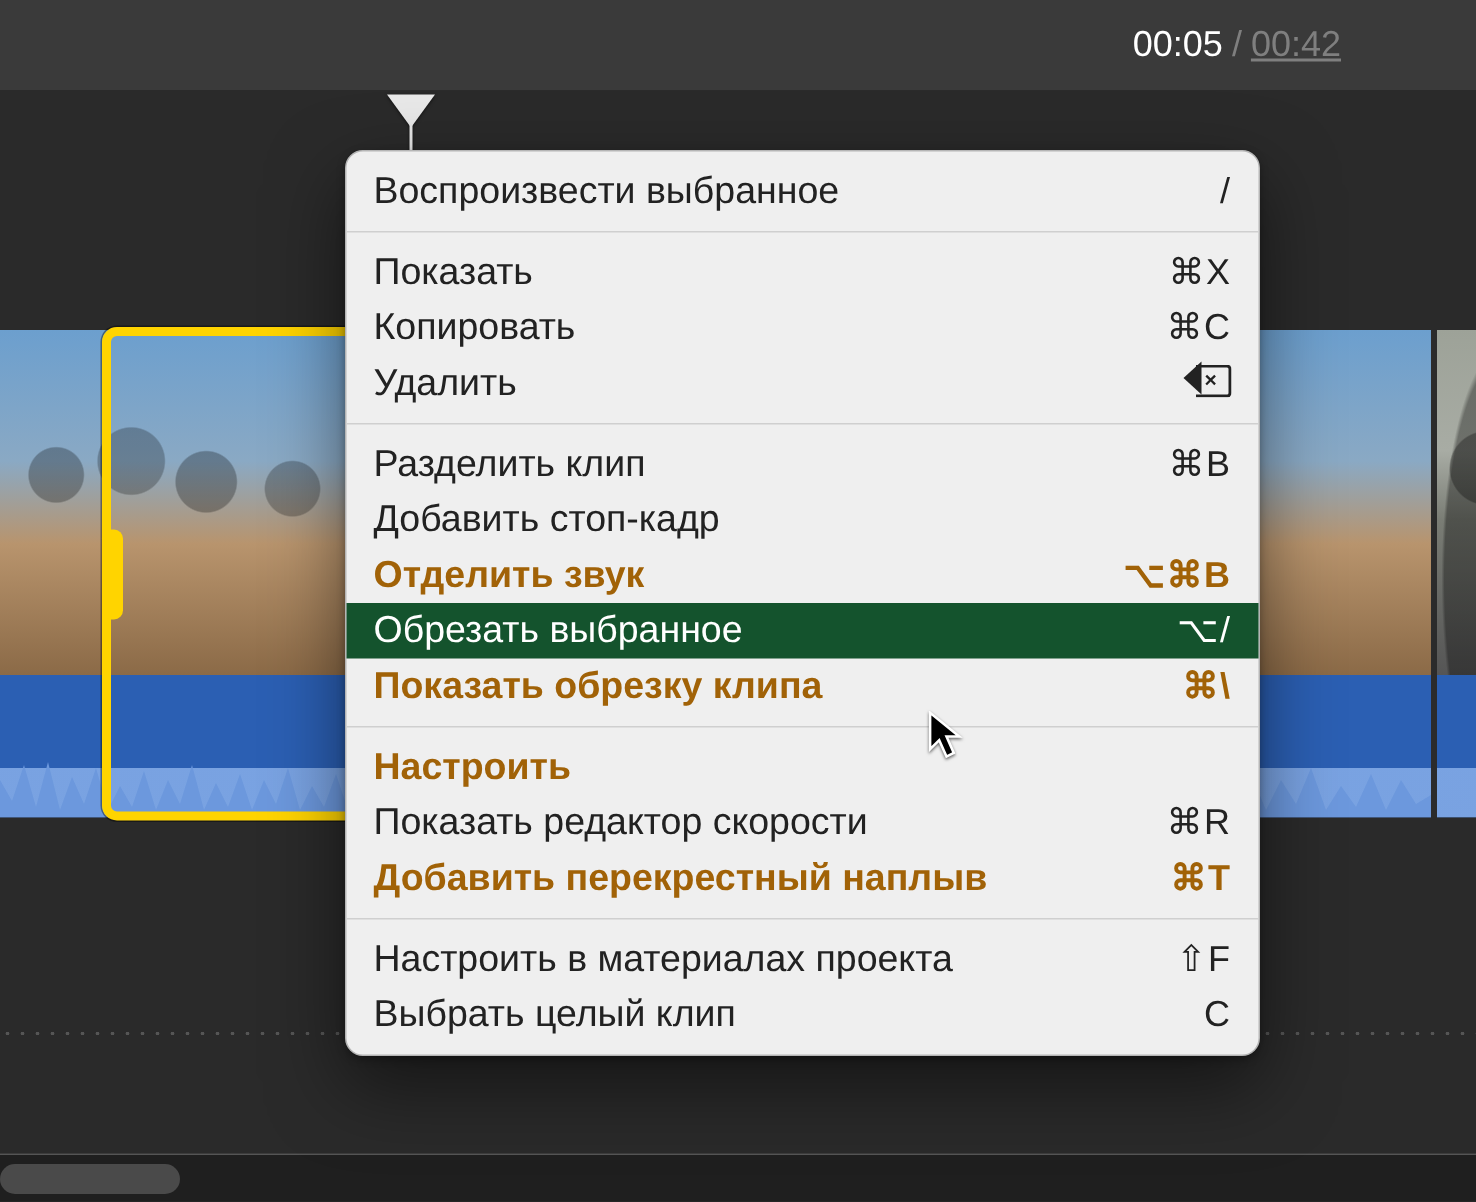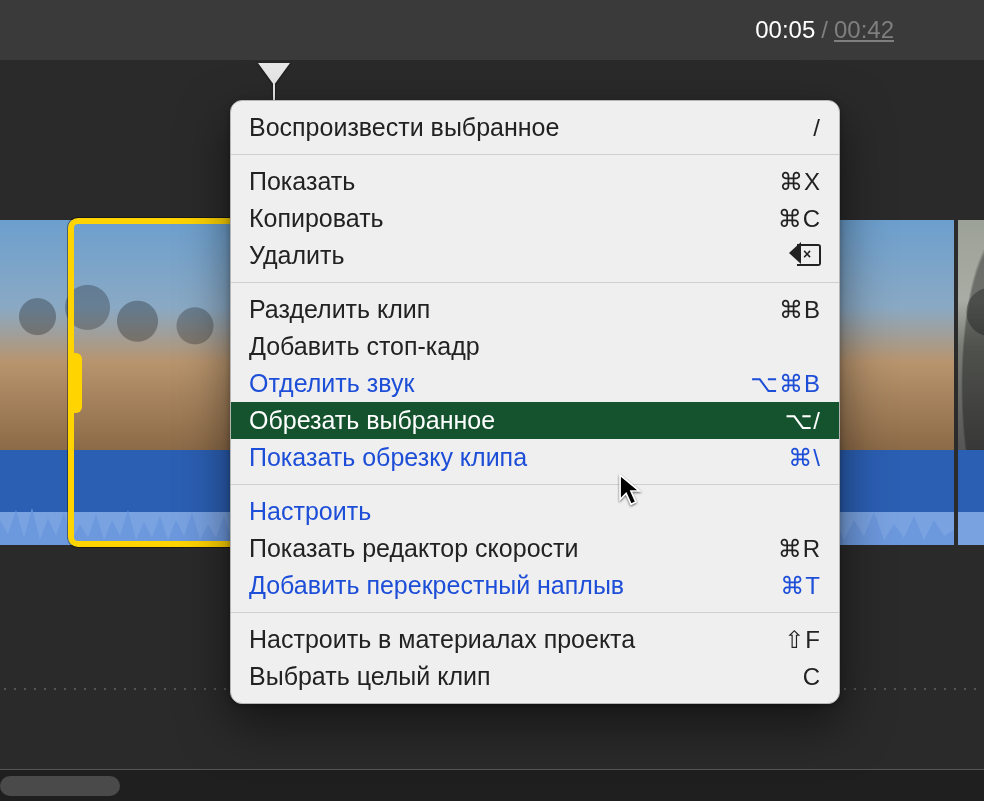--- a/index.html
+++ b/index.html
@@ -179,21 +179,21 @@
   }
   .menu-item {
     display: flex;
     align-items: center;
     justify-content: space-between;
     padding: 4px 18px;
     color: #222;
     cursor: default;
     white-space: nowrap;
   }
-  .menu-item.disabled { color: #1d4ed8; }
+  .menu-item.disabled { color: #a16207; font-weight: bold; }
   .menu-item.highlight {
     background: #14532d;
     color: #ffffff;
   }
   .menu-sep {
     height: 1px;
     background: #cfcfcf;
     margin: 8px 0;
   }
   .shortcut {

